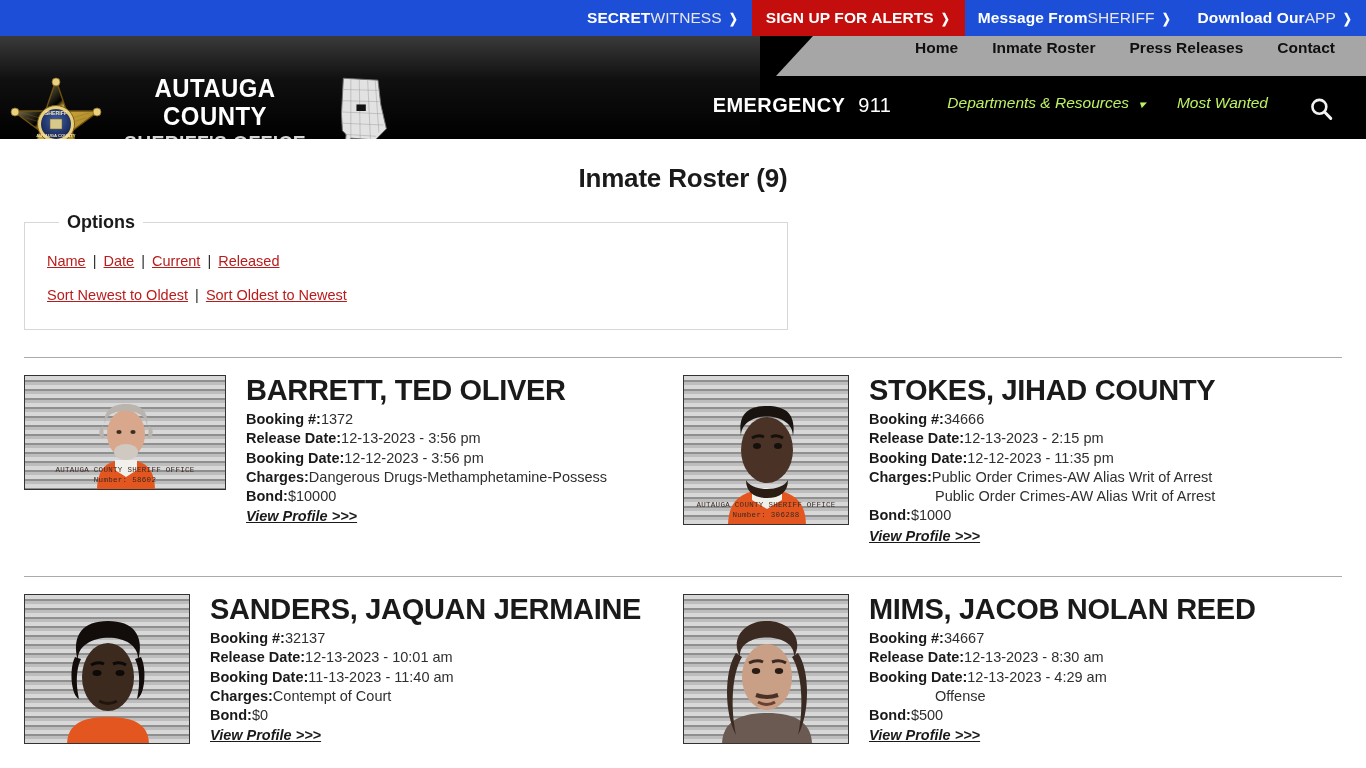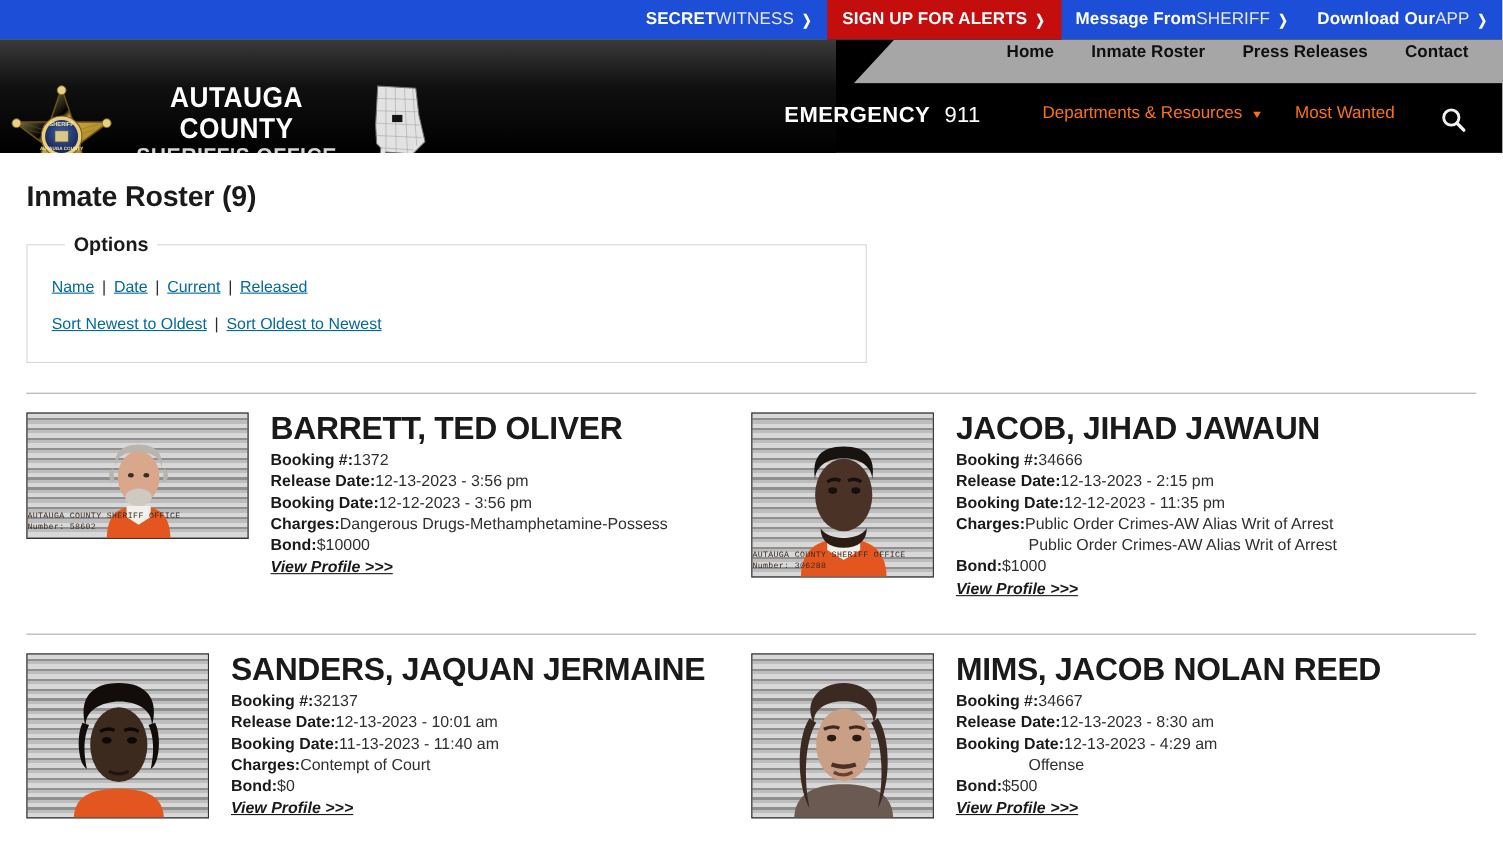--- a/index.html
+++ b/index.html
@@ -95,26 +95,27 @@
   .emergency {
     color: #ffffff;
     font-size: 20px;
     margin-right: 40px;
     white-space: nowrap;
     letter-spacing: 0.4px;
   }
   .emergency .em-word { font-weight: bold; }
   .emergency .em-num { font-weight: normal; margin-left: 7px; }
   .lower-nav a.navlink {
-    color: #f97316;
+    color: #bef264;
     font-size: 15.5px;
     text-decoration: none;
     padding: 0 16px;
     white-space: nowrap;
     cursor: pointer;
+    font-style: italic;
   }
   .caret {
     display: inline-block;
     margin-left: 6px;
     font-size: 11px;
     transform: scaleX(1.25);
   }
   .search-btn {
     margin-left: 22px;
     margin-right: 4px;
@@ -170,20 +171,21 @@
   .page {
     padding: 0 24px;
   }
   .page-title {
     font-size: 26px;
     font-weight: bold;
     color: #1a1a1a;
     margin: 24px 0 18px 0;
     letter-spacing: -0.2px;
     font-stretch: condensed;
+    text-align: center;
   }
 
   fieldset.options {
     border: 1px solid #d7d7d7;
     width: 764px;
     margin: 0;
     padding: 6px 0 22px 22px;
   }
   fieldset.options legend {
     font-size: 18px;
@@ -192,21 +194,21 @@
     padding: 0 8px;
     margin-left: 12px;
   }
   .opt-row {
     font-size: 14.5px;
     color: #2a2a2a;
     margin-top: 12px;
     line-height: 1.5;
   }
   .opt-row a {
-    color: #0369a1;
+    color: #b91c1c;
     text-decoration: underline;
     cursor: pointer;
   }
   .opt-sep { padding: 0 3px; }
 
   
   .roster { margin-top: 27px; }
   .roster-row {
     border-top: 1px solid #aaaaaa;
     display: flex;
@@ -238,21 +240,21 @@
     position: absolute; inset: 0;
     background:
       repeating-linear-gradient(180deg,
         #d8d8d8 0px, #d8d8d8 4px,
         #8f8f8f 4px, #8f8f8f 6px,
         #bdbdbd 6px, #bdbdbd 9px);
   }
   .mug-cap {
     position: absolute;
     left: 0; right: 0; bottom: 3px;
-    text-align: left;
+    text-align: center;
     font-family: "Liberation Mono", monospace;
     font-size: 7.5px;
     color: #3a2a22;
     letter-spacing: 0.3px;
     line-height: 1.35;
     z-index: 5;
   }
   .person { position: absolute; z-index: 3; }
 
   .info {
@@ -494,21 +496,21 @@
               <path d="M68,62 q6,-4 12,-1" stroke="#15100c" stroke-width="3" fill="none"></path>
               <path d="M87,61 q6,-3 12,1" stroke="#15100c" stroke-width="3" fill="none"></path>
             </svg>
             <div class="mug-cap">
               <div>AUTAUGA COUNTY SHERIFF OFFICE</div>
               <div>Number: 306288</div>
             </div>
           </div>
         </div>
         <div class="info">
-          <div class="inmate-name">JACOB, JIHAD JAWAUN</div>
+          <div class="inmate-name">STOKES, JIHAD COUNTY</div>
           <div class="fld">
             <b>Booking #:</b><span>34666</span>
           </div>
           <div class="fld">
             <b>Release Date:</b><span>12-13-2023 - 2:15 pm</span>
           </div>
           <div class="fld">
             <b>Booking Date:</b><span>12-12-2023 - 11:35 pm</span>
           </div>
           <div class="fld">

